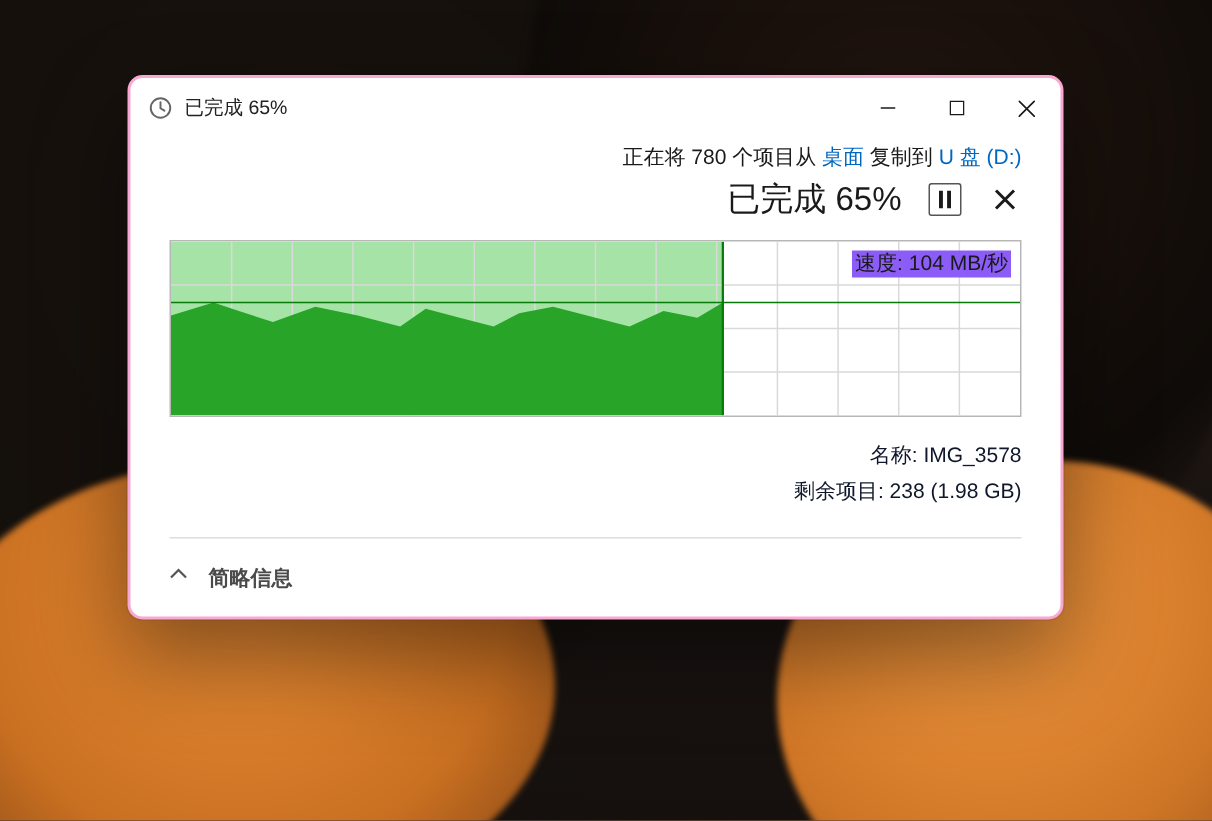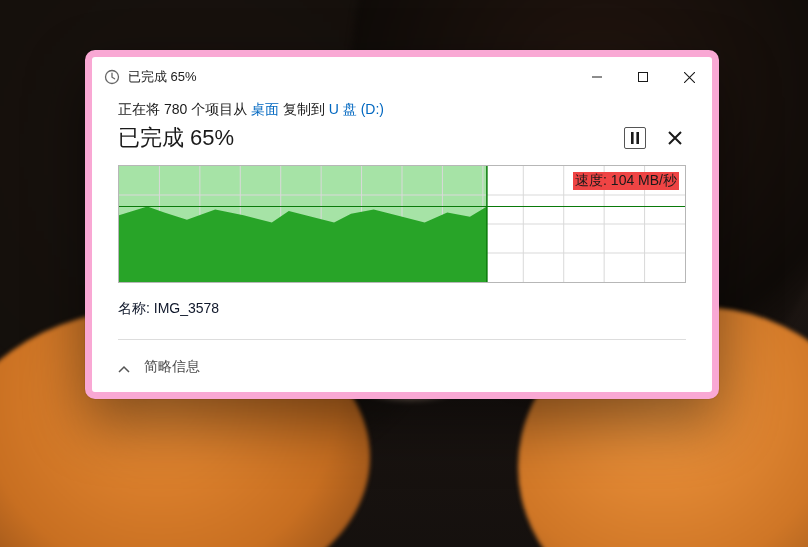--- a/index.html
+++ b/index.html
@@ -32,21 +32,21 @@
   .clothes1 { position:absolute; bottom:-60px; left:-50px; width:420px; height:300px; border-radius:50%; background: radial-gradient(circle at 50% 30%, #e98c35 0%, #c86f21 60%, #8a4a17 90%); filter:blur(2px); }
   .clothes2 { position:absolute; bottom:-80px; right:-70px; width:360px; height:320px; border-radius:50%; background: radial-gradient(circle at 40% 30%, #f0963e 0%, #cf7626 55%, #8f5019 90%); filter:blur(2px); }
   .face { position:absolute; top:60px; left:260px; width:300px; height:340px; border-radius:48% 48% 50% 50%; background: radial-gradient(circle at 50% 40%, #f8e8d8 0%, #f0d9c5 50%, #e6c7ae 80%); filter:blur(3px); opacity:0.5; }
 
   .window {
     position: absolute;
     top: 50px;
     left: 85px;
     width: 620px;
     background: #ffffff;
-    border: 7px solid #f9a8d4;
+    border: 2px solid #f9a8d4;
     border-radius: 10px;
     box-shadow: 0 24px 60px rgba(0,0,0,0.45), 0 0 0 1px rgba(0,0,0,0.05);
     overflow: hidden;
   }
 
   .titlebar {
     height: 40px;
     display: flex;
     align-items: center;
     padding-left: 12px;
@@ -64,20 +64,21 @@
     height: 40px;
     display: flex;
     align-items: center;
     justify-content: center;
     color: #1a1a1a;
   }
   .win-btn svg { display:block; }
 
   .content {
     padding: 4px 26px 8px 26px;
+    text-align: right;
   }
 
   .copy-line {
     font-size: 14px;
     color: #1a1a1a;
   }
   .copy-line .link { color: #0067c0; cursor:pointer; }
 
   .progress-row {
     display:flex;
@@ -106,41 +107,42 @@
     border: 1px solid #b7b7b7;
     box-sizing: border-box;
     overflow: hidden;
   }
   .speed-label {
     position:absolute;
     right:6px;
     top:6px;
     font-size:14px;
     color:#1a1a1a;
-    background:#ef4444;
+    background:#8b5cf6;
     padding:0 2px;
   }
 
   .details {
     margin-top: 14px;
     font-size: 14px;
     color: #0f172a;
     line-height: 1.7;
   }
 
   .divider {
     border: none;
     border-top: 1px solid #ddd;
     margin: 18px 0 10px 0;
   }
 
   .footer {
     padding: 0 26px 16px 26px;
     display:flex;
-    align-items:flex-end;
+    align-items:flex-start;
+    font-weight:bold;
   }
   .chevron-up {
     display:inline-flex;
     margin-right: 14px;
     color:#444;
   }
   .footer-text {
     color:#4a4a4a;
     font-size:14px;
   }
@@ -227,20 +229,23 @@
           <line x1="364" y1="0" x2="364" y2="116" stroke="#0a7a0a" stroke-width="1.5"></line>
           <line x1="0" y1="40.599999999999994" x2="560" y2="40.599999999999994" stroke="#0a7a0a" stroke-width="1"></line>
         </svg>
       <div class="speed-label">速度: 104 MB/秒</div>
     </div>
 
     <div class="details">
       <div>
         <span>名称: </span><span>IMG_3578</span>
       </div>
+      <div>
+        <span>剩余项目: </span><span>238 (1.98 GB)</span>
+      </div>
     </div>
 
     <hr class="divider">
   </div>
 
   <div class="footer">
     <span class="chevron-up">
       <svg width="12" height="12" viewBox="0 0 12 12">
           <path d="M1 8 L6 3 L11 8" fill="none" stroke="#555" stroke-width="1.5"></path>
         </svg>

